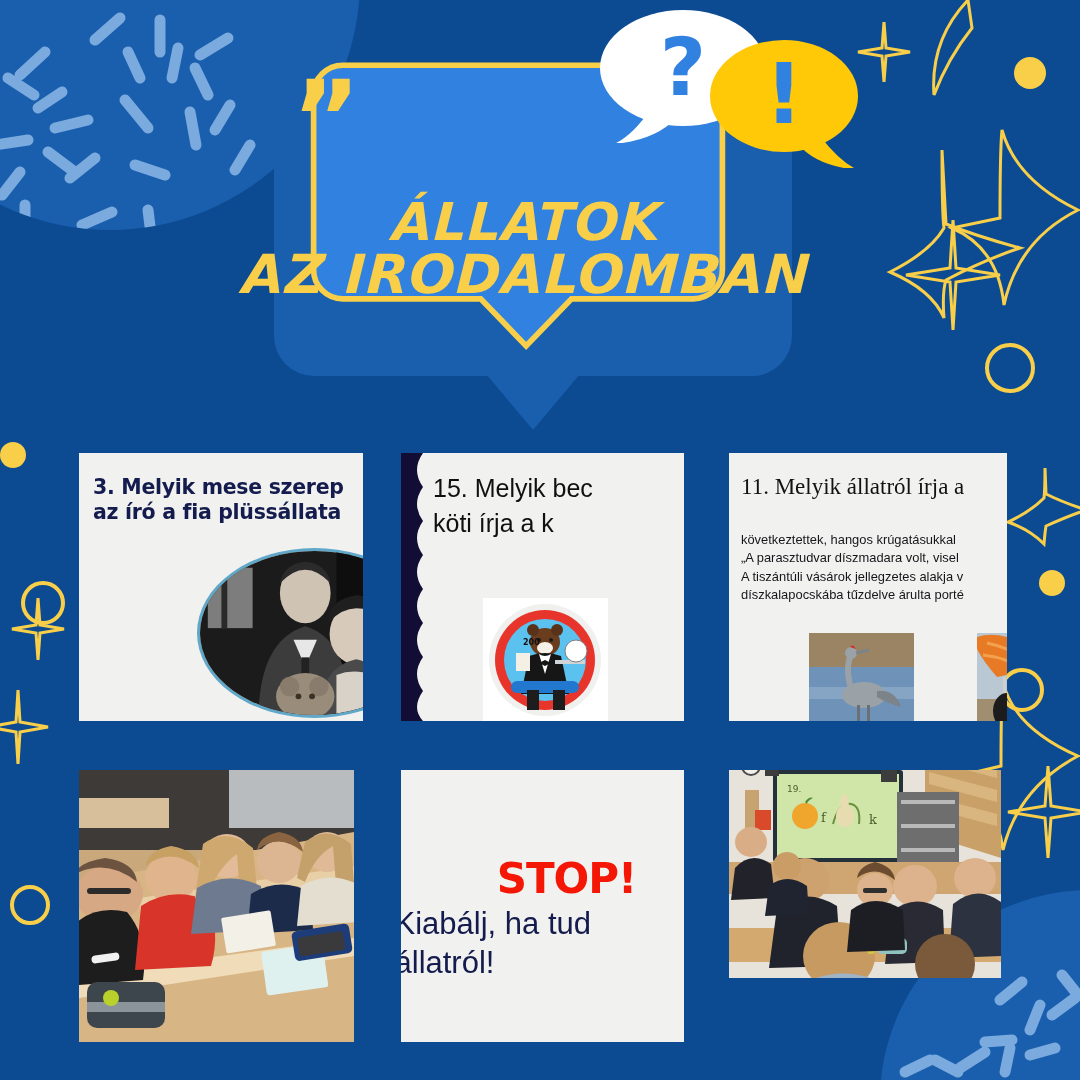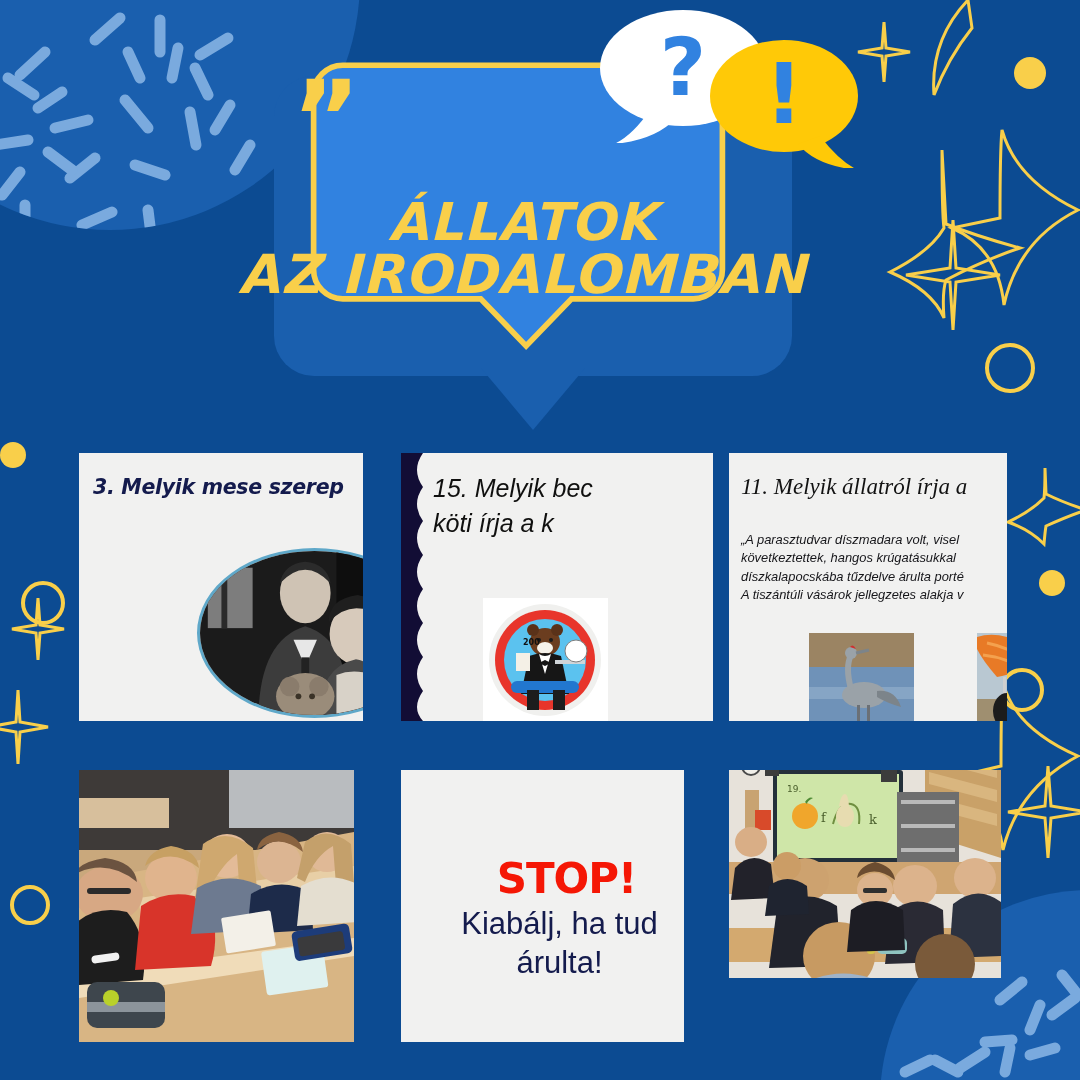--- a/index.html
+++ b/index.html
@@ -55,21 +55,21 @@
   .mini-bubble .glyph{
     position:absolute; inset:0; display:flex; align-items:center;
     justify-content:center; color:#3182e0; font-weight:bold;
     font-family:"DejaVu Sans", sans-serif;
   }
 
   
   .card{
     position:absolute; background:#f1f1f0; overflow:hidden;
   }
-  .card-text{ position:absolute;font-style:italic; }
+  .card-text{ position:absolute; }
 
   .c1-title{
     left:14px; top:22px; width:330px;
     font-family:"DejaVu Sans", sans-serif; font-weight:bold;
     font-size:20.5px; line-height:1.22; color:#141b4d;
     letter-spacing:-0.3px;
   }
   .c1-photo{
     position:absolute; left:118px; top:95px; width:235px; height:170px;
     border-radius:50%/50%; overflow:hidden; border:3px solid #5fa8c9;
@@ -104,21 +104,21 @@
     position:absolute; inset:0; display:flex; flex-direction:column;
     align-items:center; justify-content:center; padding-top:24px;
   }
   .c5-stop{
     font-family:"DejaVu Sans", sans-serif; font-weight:bold;
     font-size:42px; color:#f51705; letter-spacing:-1px;
     margin-left:48px;
   }
   .c5-sub{
     font-family:"Liberation Sans", sans-serif; font-size:31px;
-    color:#141b4d; text-align:center; line-height:1.25; margin-top:2px;
+    color:#141b4d; text-align:left; line-height:1.25; margin-top:2px;
     width:330px; margin-left:34px;
   }
 
   .photo-svg{ position:absolute; inset:0; width:100%; height:100%; }
 </style>
 </head>
 <body>
 
 <svg id="bg-decor" viewBox="0 0 1080 1080" xmlns="http://www.w3.org/2000/svg">
   <rect x="0" y="0" width="1080" height="1080" fill="#0c4b92"></rect>
@@ -232,20 +232,21 @@
   <svg width="152" height="130" viewBox="0 0 152 130">
     <ellipse cx="76" cy="58" rx="74" ry="56" fill="#ffc907"></ellipse>
     <path d="M112 98 Q132 124 150 132 Q108 128 90 106 Z" fill="#ffc907"></path>
   </svg>
   <span class="glyph" style="font-size:84px;padding-bottom:18px;">!</span>
 </div>
 
 <div class="card" style="left:79px;top:453px;width:284px;height:268px;">
   <div class="card-text c1-title">
     <div>3. Melyik mese szerep</div>
+    <div>az író a fia plüssállata</div>
   </div>
   <div class="c1-photo">
     <svg class="photo-svg" viewBox="0 0 235 170" preserveAspectRatio="xMidYMid slice">
       <rect width="235" height="170" fill="#1b1b1b"></rect>
       <rect x="8" y="18" width="46" height="62" fill="#7d7d7d"></rect>
       <rect x="22" y="18" width="6" height="62" fill="#2a2a2a"></rect>
       <rect x="140" y="0" width="95" height="170" fill="#0e0e0e"></rect>
       <ellipse cx="108" cy="44" rx="26" ry="31" fill="#cfc3b4"></ellipse>
       <path d="M82 34 Q108 6 134 34 Q130 14 108 12 Q86 14 82 34 Z" fill="#2b2b2b"></path>
       <path d="M60 168 Q62 92 108 78 Q154 92 152 168 Z" fill="#3c3c3c"></path>
@@ -257,21 +258,21 @@
       <path d="M140 128 Q160 120 182 130 L180 168 L140 168 Z" fill="#d8d2c8"></path>
       <ellipse cx="108" cy="150" rx="30" ry="24" fill="#9a8c7a"></ellipse>
       <circle cx="92" cy="140" r="10" fill="#8a7c6c"></circle>
       <circle cx="122" cy="140" r="10" fill="#8a7c6c"></circle>
       <circle cx="101" cy="150" r="3" fill="#3a3227"></circle>
       <circle cx="115" cy="150" r="3" fill="#3a3227"></circle>
     </svg>
   </div>
 </div>
 
-<div class="card" style="left:401px;top:453px;width:312px;height:268px;">
+<div class="card" style="left:401px;top:453px;width:283px;height:268px;">
   <svg class="wave-strip" viewBox="0 0 30 268" preserveAspectRatio="none">
     <path d="M0 0 H22 Q10 17 22 34 Q10 51 22 68 Q10 85 22 102 Q10 119 22 136
              Q10 153 22 170 Q10 187 22 204 Q10 221 22 238 Q10 255 22 268 H0 Z" fill="#120d35"></path>
   </svg>
   <div class="card-text c2-title">
     <div>15. Melyik bec</div>
     <div>köti írja a k</div>
   </div>
   <div class="c2-logo">
     <svg class="photo-svg" viewBox="0 0 125 125">
@@ -295,24 +296,24 @@
       <text x="40" y="47" font-family="DejaVu Sans" font-size="8" font-weight="bold" fill="#111">200</text>
       <rect x="44" y="92" width="12" height="20" fill="#1d1d1d"></rect>
       <rect x="70" y="92" width="12" height="20" fill="#1d1d1d"></rect>
     </svg>
   </div>
 </div>
 
 <div class="card" style="left:729px;top:453px;width:278px;height:268px;">
   <div class="card-text c3-title">11. Melyik állatról írja a</div>
   <div class="card-text c3-quote">
+    <div>következtettek, hangos krúgatásukkal</div>
     <div>„A parasztudvar díszmadara volt, visel</div>
-    <div>következtettek, hangos krúgatásukkal</div>
+    <div>A tiszántúli vásárok jellegzetes alakja v</div>
     <div>díszkalapocskába tűzdelve árulta porté</div>
-    <div>A tiszántúli vásárok jellegzetes alakja v</div>
   </div>
   <div class="c3-img-a">
     <svg class="photo-svg" viewBox="0 0 105 105" preserveAspectRatio="xMidYMid slice">
       <rect width="105" height="34" fill="#9b8463"></rect>
       <rect y="34" width="105" height="71" fill="#6f92b8"></rect>
       <rect y="54" width="105" height="12" fill="#86a5c5"></rect>
       <ellipse cx="55" cy="62" rx="22" ry="13" fill="#9aa2a8"></ellipse>
       <path d="M68 58 Q86 56 92 74 Q78 70 68 64 Z" fill="#7c848a"></path>
       <path d="M42 56 Q36 34 42 22" stroke="#9aa2a8" stroke-width="6" fill="none"></path>
       <circle cx="42" cy="20" r="6" fill="#9aa2a8"></circle>
@@ -370,21 +371,21 @@
     <circle cx="32" cy="228" r="8" fill="#b9d12a"></circle>
     <rect x="12" y="186" width="28" height="8" rx="4" fill="#f1f1f1" transform="rotate(-8 12 186)"></rect>
   </svg>
 </div>
 
 <div class="card" style="left:401px;top:770px;width:283px;height:272px;">
   <div class="c5-inner">
     <div class="c5-stop">STOP!</div>
     <div class="c5-sub">
       <div>Kiabálj, ha tud</div>
-      <div>árulta!</div>
+      <div>állatról!</div>
     </div>
   </div>
 </div>
 
 <div class="card" style="left:729px;top:770px;width:272px;height:208px;">
   <svg class="photo-svg" viewBox="0 0 272 272" preserveAspectRatio="xMidYMid slice">
     <rect width="272" height="272" fill="#e7e2da"></rect>
     <path d="M196 0 L272 0 L272 120 L196 96 Z" fill="#c9a168"></path>
     <path d="M200 10 L268 28 L268 40 L200 22 Z" fill="#d9b67f"></path>
     <path d="M200 34 L268 52 L268 64 L200 46 Z" fill="#d9b67f"></path>

